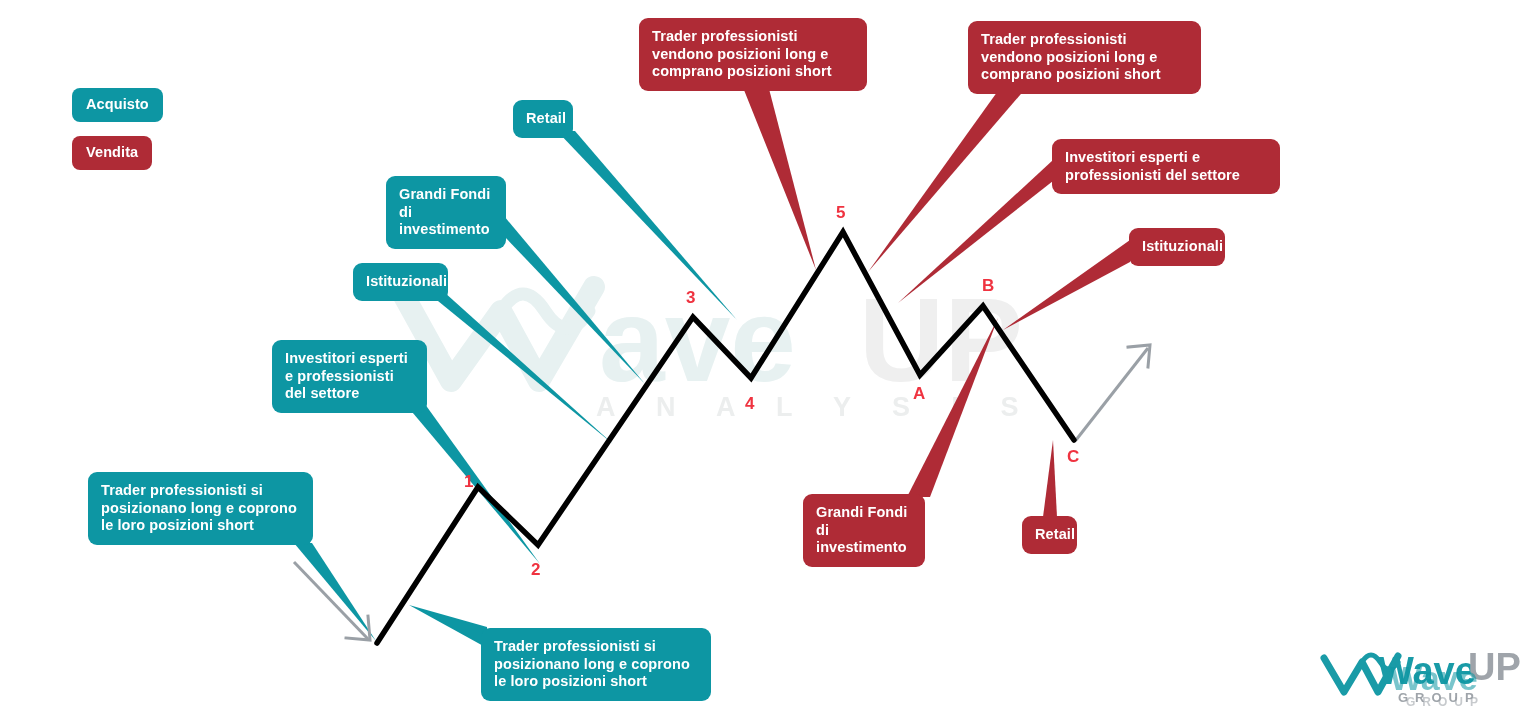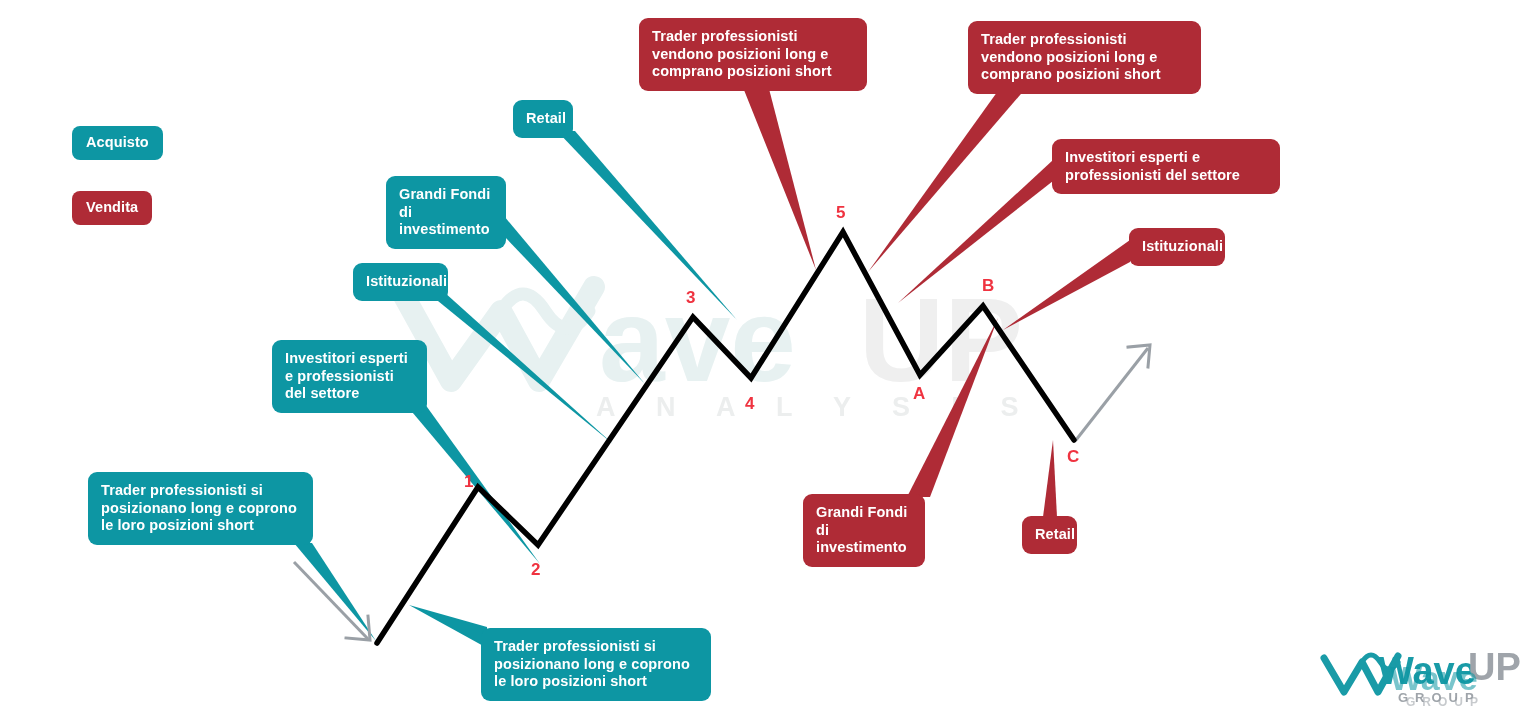--- a/index.html
+++ b/index.html
@@ -5,21 +5,21 @@
   html,body{margin:0;padding:0;background:#ffffff;}
   body{width:1535px;height:712px;position:relative;overflow:hidden;
        font-family:"Liberation Sans",sans-serif;}
   #stage{position:absolute;left:0;top:0;width:1535px;height:712px;}
   svg.layer{position:absolute;left:0;top:0;width:1535px;height:712px;overflow:visible;}
   .callout{position:absolute;border-radius:9px;color:#ffffff;
            font-size:14.5px;line-height:1.22;font-weight:600;
            padding:10px 13px 10px 13px;box-sizing:border-box;letter-spacing:.1px;}
   .teal{background:#0d96a3;}
   .red{background:#af2b36;}
-  .legend{font-size:14.5px;font-weight:700;padding:8px 14px;border-radius:8px;margin-top:38px;}
+  .legend{font-size:14.5px;font-weight:700;padding:8px 14px;border-radius:8px;}
   .wavelabel{position:absolute;color:#ef3340;font-size:17px;font-weight:600;}
   .wm-main{position:absolute;left:389px;top:269px;width:730px;height:125px;}
   .wm-sub{position:absolute;left:596px;top:392px;font-size:27px;letter-spacing:17px;
           color:#eceeee;font-weight:700;}
   .logo{position:absolute;left:1318px;top:636px;width:215px;height:72px;}
 </style>
 </head>
 <body>
 
 <div id="stage">
@@ -73,21 +73,21 @@
 
     <g>
       <path d="M1076,440 L1148,348" fill="none" stroke="#9aa0a6" stroke-width="3"></path>
       <path d="M1128,347 L1150,345 L1148,367" fill="none" stroke="#9aa0a6" stroke-width="3" stroke-linecap="square"></path>
     </g>
 
     <polyline points="377,643 478,487 538,545 693,317 751,378 843,232 920,375 983,306 1074,440" fill="none" stroke="#000000" stroke-width="5.5" stroke-linejoin="miter" stroke-linecap="round"></polyline>
   </svg>
 
   <div class="callout teal legend" style="left:72px;top:88px;">Acquisto</div>
-  <div class="callout red legend" style="left:72px;top:153px;">Vendita</div>
+  <div class="callout red legend" style="left:72px;top:136px;">Vendita</div>
 
   <div class="callout teal" style="left:513px;top:100px;width:60px;">Retail</div>
 
   <div class="callout teal" style="left:386px;top:176px;width:120px;">Grandi Fondi di investimento</div>
 
   <div class="callout teal" style="left:353px;top:263px;width:95px;">Istituzionali</div>
 
   <div class="callout teal" style="left:272px;top:340px;width:155px;">Investitori esperti e professionisti del settore</div>
 
   <div class="callout teal" style="left:88px;top:472px;width:225px;">Trader professionisti si posizionano long e coprono le loro posizioni short</div>

